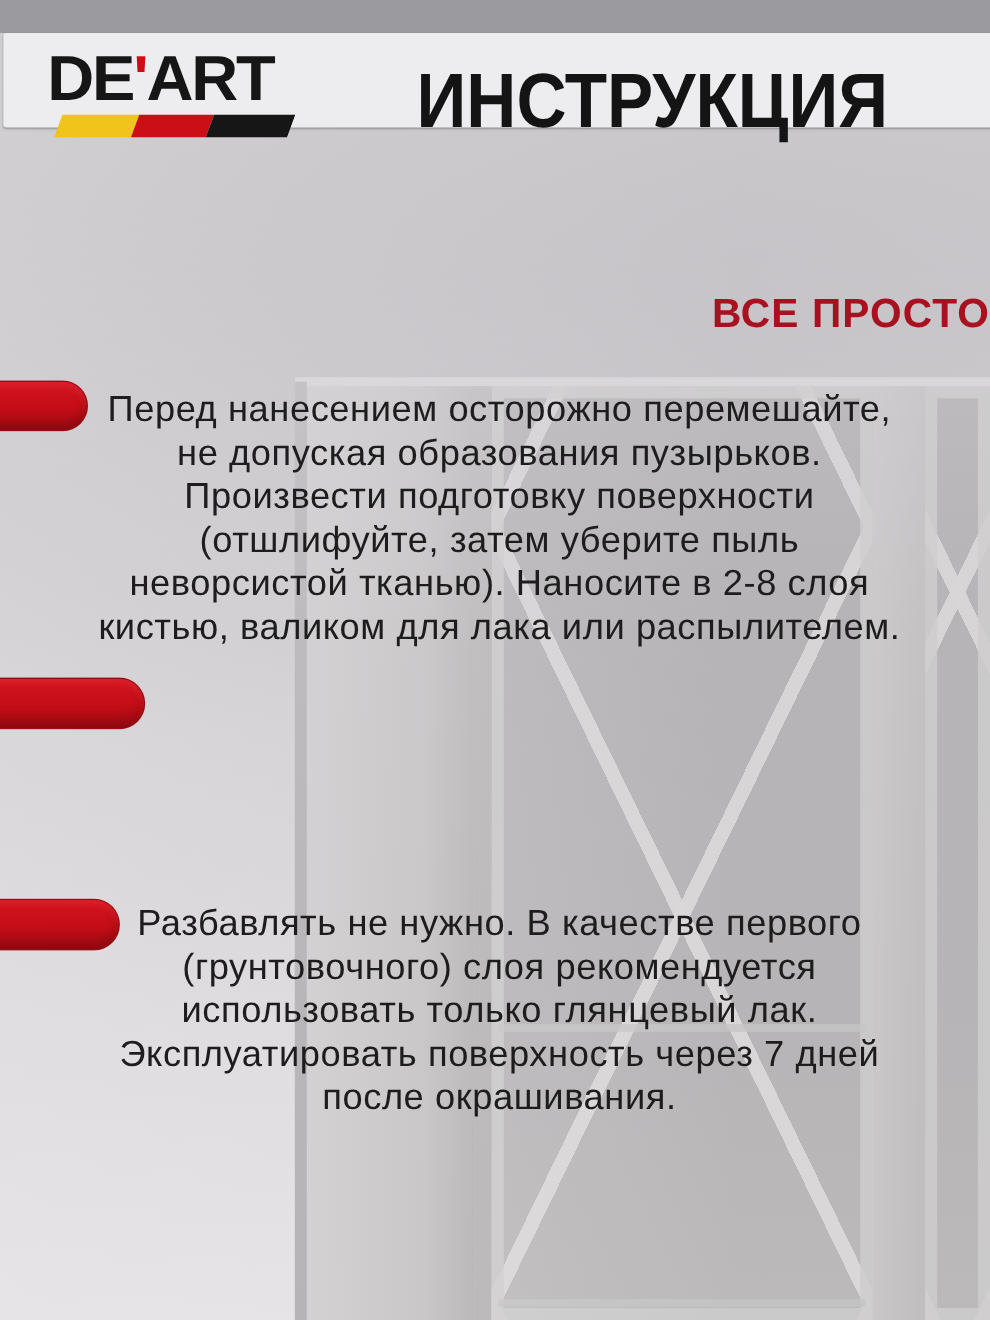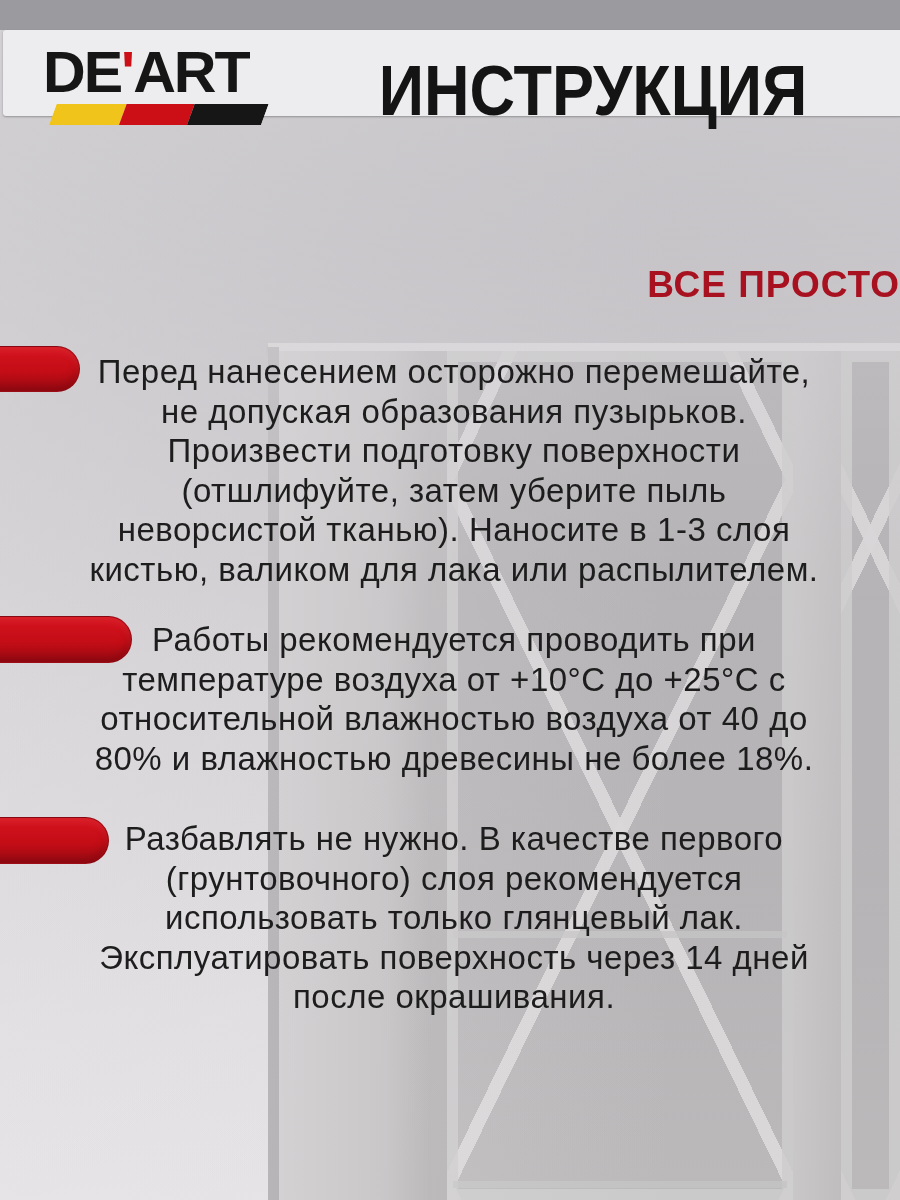--- a/index.html
+++ b/index.html
@@ -135,25 +135,21 @@
   <div class="section-heading">ВСЕ ПРОСТО</div>
 
   <div class="pill pill-1"></div>
   <div class="pill pill-2"></div>
   <div class="pill pill-3"></div>
 
   <div class="para para-1">Перед нанесением осторожно перемешайте,
 не допуская образования пузырьков.
 Произвести подготовку поверхности
 (отшлифуйте, затем уберите пыль
-неворсистой тканью). Наносите в 1-3 слоя
+неворсистой тканью). Наносите в 2-8 слоя
 кистью, валиком для лака или распылителем.</div>
-  <div class="para para-2">Работы рекомендуется проводить при
-температуре воздуха от +10°С до +25°С с
-относительной влажностью воздуха от 40 до
-80% и влажностью древесины не более 18%.</div>
   <div class="para para-3">Разбавлять не нужно. В качестве первого
 (грунтовочного) слоя рекомендуется
 использовать только глянцевый лак.
-Эксплуатировать поверхность через 14 дней
+Эксплуатировать поверхность через 7 дней
 после окрашивания.</div>
 
 </div>
 
 </body></html>

